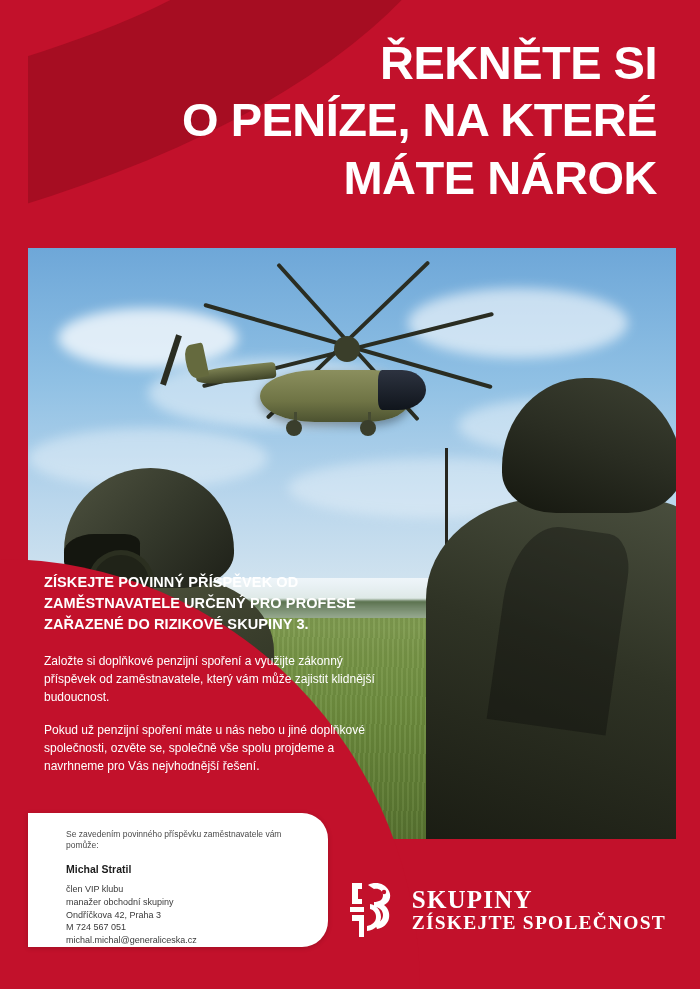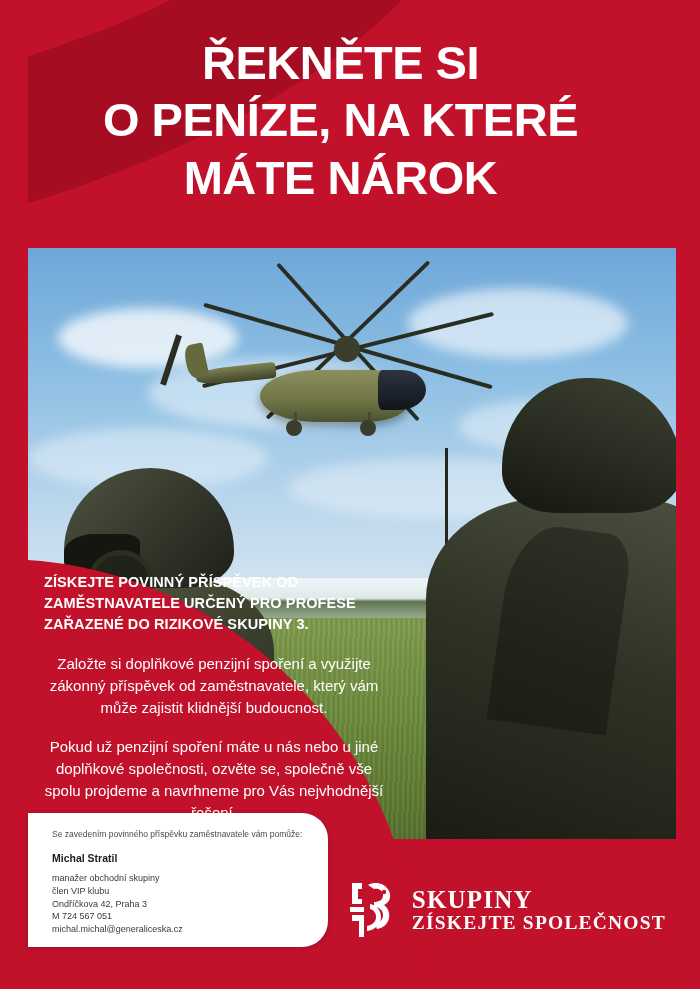--- a/index.html
+++ b/index.html
@@ -45,21 +45,21 @@
     border-radius: 0 0 90% 0;
     transform: rotate(-10deg);
   }
 
   
   .headline {
     position: absolute;
     top: 34px;
     left: 0;
     width: 681px;
-    text-align: center;
+    text-align: right;
     color: #ffffff;
     font-weight: bold;
     font-size: 47px;
     line-height: 1.22;
     letter-spacing: -0.5px;
     padding: 0 24px;
     box-sizing: border-box;
     text-transform: uppercase;
   }
   .headline .l1 { display: block; }
@@ -401,39 +401,38 @@
   }
   .copy .lead {
     font-size: 14.5px;
     font-weight: bold;
     line-height: 1.45;
     margin: 0 0 18px 0;
     text-transform: uppercase;
     letter-spacing: .1px;
   }
   .copy p.para {
-    font-size: 15px;
+    font-size: 12px;
     line-height: 1.48;
     margin: 0 0 16px 0;
-    text-align: center;
   }
 
   
   .card {
     position: absolute;
     left: 28px;
     bottom: 42px;
     width: 300px;
     height: 134px;
     background: #ffffff;
     border-radius: 0 26px 26px 0;
     box-shadow: 0 1px 5px rgba(0,0,0,.18);
   }
   .card-inner {
-    padding: 16px 20px 0 24px;
+    padding: 16px 20px 0 38px;
     color: #2b2b2b;
   }
   .card .intro {
     font-size: 8.5px;
     color: #4a4a4a;
     margin: 0 0 12px 0;
     line-height: 1.3;
   }
   .card .name {
     font-size: 10.5px;
@@ -558,22 +557,22 @@
   <div class="copy">
     <p class="lead">ZÍSKEJTE POVINNÝ PŘÍSPĚVEK OD ZAMĚSTNAVATELE URČENÝ PRO PROFESE ZAŘAZENÉ DO RIZIKOVÉ SKUPINY 3.</p>
     <p class="para">Založte si doplňkové penzijní spoření a využijte zákonný příspěvek od zaměstnavatele, který vám může zajistit klidnější budoucnost.</p>
     <p class="para">Pokud už penzijní spoření máte u nás nebo u jiné doplňkové společnosti, ozvěte se, společně vše spolu projdeme a navrhneme pro Vás nejvhodnější řešení.</p>
   </div>
 
   <div class="card">
     <div class="card-inner">
       <p class="intro">Se zavedením povinného příspěvku zaměstnavatele vám pomůže:</p>
       <p class="name">Michal Stratil</p>
+      <p class="line">člen VIP klubu</p>
       <p class="line">manažer obchodní skupiny</p>
-      <p class="line">člen VIP klubu</p>
       <p class="line">Ondříčkova 42, Praha 3</p>
       <p class="line">M 724 567 051</p>
       <p class="line">michal.michal@generaliceska.cz</p>
     </div>
   </div>
 
   <div class="logo">
     <svg class="logo-lion" viewBox="0 0 54 62" aria-hidden="true">
       <g fill="#ffffff">
         <path d="M6 4 h10 v6 h-4 v10 h4 v5 h-10 z"></path>

